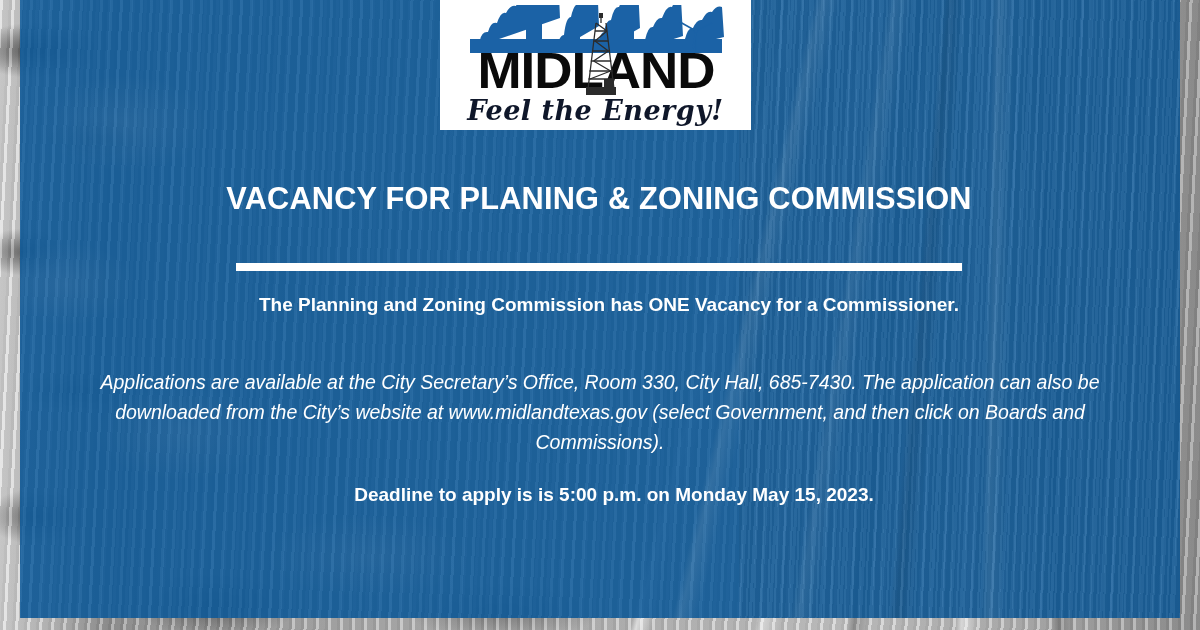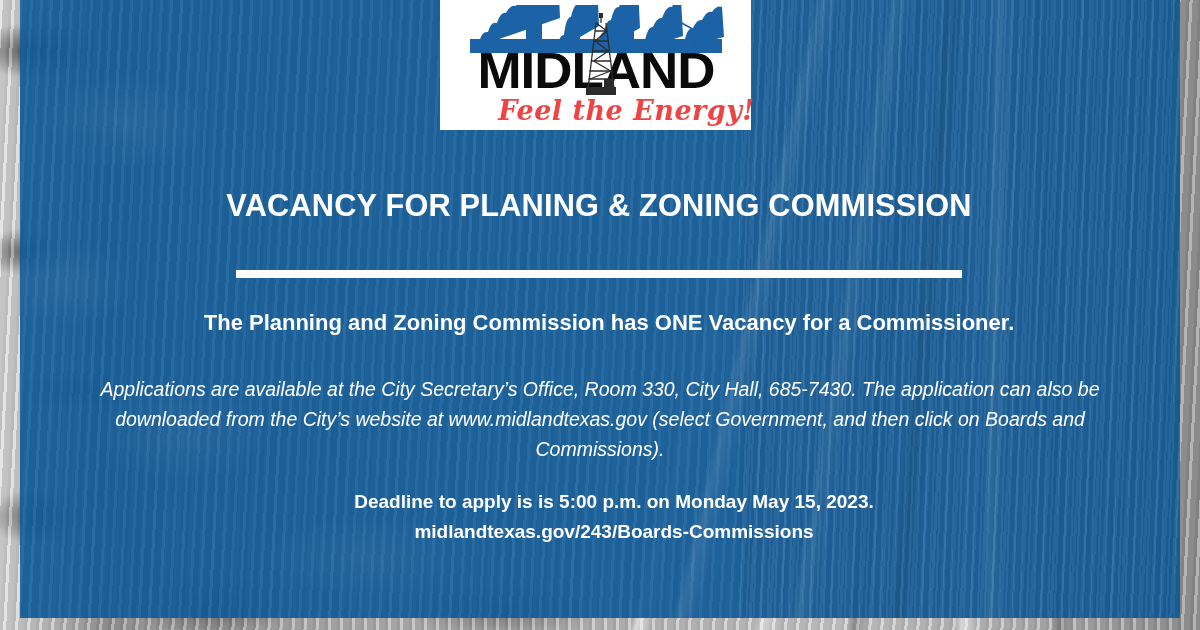--- a/index.html
+++ b/index.html
@@ -86,43 +86,42 @@
     font-weight:bold; font-size:50px; line-height:48px;
     letter-spacing:-1px; color:#0a0a0a;
     transform:scaleX(1.06); transform-origin:center;
   }
   .logo-derrick { position:absolute; left:122px; top:12px; width:38px; height:86px; }
   .logo-tag {
     position:absolute; left:0; top:96px; width:272px;
     text-align:center;
     font-family:"DejaVu Serif", serif;
     font-style:italic; font-weight:bold;
-    font-size:27px; line-height:32px; color:#ef4444;
+    font-size:27px; line-height:32px; color:#0f172a;
     letter-spacing:.5px;
-    margin-left:31px;
   }
 
   
   #content {
     position:absolute; left:20px; top:0; width:1158px; height:618px;
-    text-align:center; color:#ffffff;margin-top:7px;
+    text-align:center; color:#ffffff;
   }
   #headline {
     position:absolute; left:0; top:180px; width:100%;
     font-size:32px; font-weight:bold; letter-spacing:.2px;
     transform:scaleX(.96); transform-origin:center;
     white-space:nowrap;
   }
   #divider {
     position:absolute; left:216px; top:263px;
     width:726px; height:8px; background:#ffffff;
   }
   #lede {
-    position:absolute; left:0; top:303px; width:100%;
-    font-size:22px; font-weight:bold;padding-left:20px;
+    position:absolute; left:0; top:294px; width:100%;
+    font-size:19px; font-weight:bold;padding-left:20px;
   }
   #body-copy {
     position:absolute; left:60px; top:367px; width:1040px;
     font-size:19.5px; font-weight:400; line-height:30px;font-style:italic;
   }
   #deadline {
     position:absolute; left:15px; top:480px; width:100%;
     font-size:19px; font-weight:bold; line-height:30px;
   }
   #deadline .line2 { display:block; }
@@ -179,15 +178,14 @@
   </div>
 </div>
 
 <div id="content">
   <div id="headline">VACANCY FOR PLANING &amp; ZONING COMMISSION</div>
   <div id="divider"></div>
   <div id="lede">The Planning and Zoning Commission has ONE Vacancy for a Commissioner.</div>
   <div id="body-copy">Applications are available at the City Secretary’s Office, Room 330, City Hall, 685-7430. The application can also be downloaded from the City’s website at www.midlandtexas.gov (select Government, and then click on Boards and Commissions).</div>
   <div id="deadline">
     <span>Deadline to apply is is 5:00 p.m. on Monday May 15, 2023.</span>
-    <span class="line2">midlandtexas.gov/243/Boards-Commissions</span>
   </div>
 </div>
 
 </body></html>

